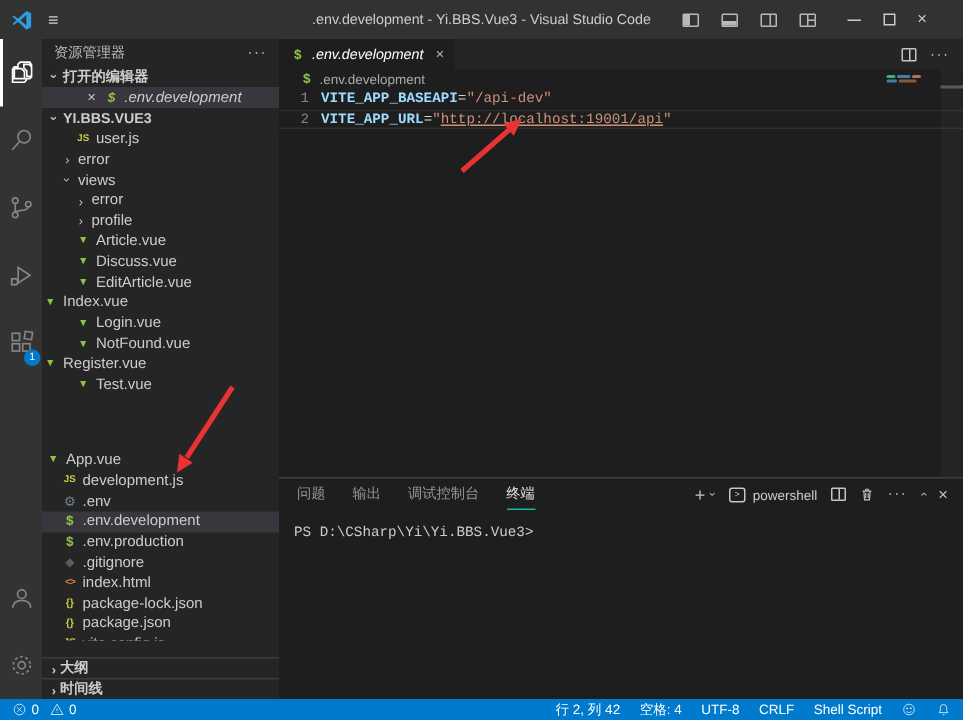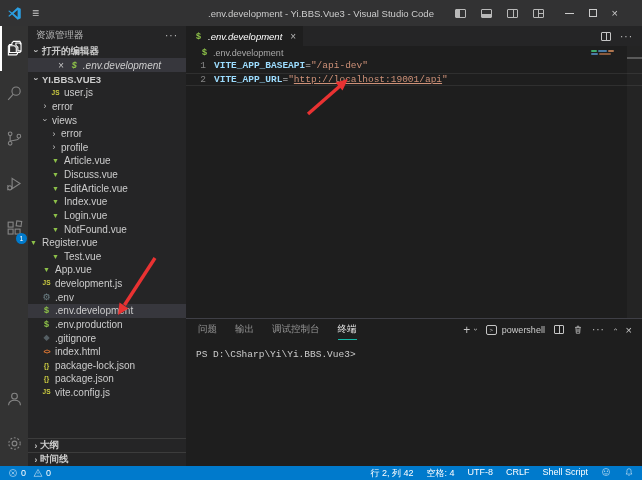--- a/index.html
+++ b/index.html
@@ -111,21 +111,21 @@
   .ps-label { font-size:9px; color:#cccccc; margin-left:-4px; }
   .pa-caret { font-size:8px; transform:rotate(-90deg); display:inline-block; }
   .pa-close { font-size:11px; }
   .terminal { flex:1; font-family:"Liberation Mono","DejaVu Sans Mono",monospace; font-size:9.5px;
               color:#cccccc; padding:9px 0 0 10px; }
 
   
   .statusbar { position:absolute; left:0; right:0; bottom:2px; height:14px; background:#007acc;
                display:flex; align-items:center; color:#ffffff; font-size:9px; padding:0 8px; }
   .sb-left { display:flex; align-items:center; gap:3px; }
-  .sb-right { margin-left:auto; display:flex; gap:13px; }
+  .sb-right { margin-left:auto; display:flex; align-items:center; gap:13px; }
   .statusbar svg { width:10px; height:10px; stroke:#ffffff; fill:none; stroke-width:1.2; }
   .bottom-strip { position:absolute; left:0; right:0; bottom:0; height:2px; background:#ffffff; }
 
   
   .arrows { position:absolute; inset:0; pointer-events:none; z-index:10; }
 </style>
 </head>
 <body>
 
 <div class="app">
@@ -245,41 +245,41 @@
             <span class="tree-label">Article.vue</span>
           </div>
           <div class="tree-row" style="padding-left: 22px;">
             <span class="ficon i-vue">▼</span>
             <span class="tree-label">Discuss.vue</span>
           </div>
           <div class="tree-row" style="padding-left: 22px;">
             <span class="ficon i-vue">▼</span>
             <span class="tree-label">EditArticle.vue</span>
           </div>
-          <div class="tree-row" style="padding-left: 22px; align-items: center;">
+          <div class="tree-row" style=" align-items: center;">
             <span class="ficon i-vue">▼</span>
             <span class="tree-label">Index.vue</span>
           </div>
           <div class="tree-row" style="padding-left: 22px;">
             <span class="ficon i-vue">▼</span>
             <span class="tree-label">Login.vue</span>
           </div>
           <div class="tree-row" style="padding-left: 22px;">
             <span class="ficon i-vue">▼</span>
             <span class="tree-label">NotFound.vue</span>
           </div>
           <div class="tree-row" style="">
             <span class="ficon i-vue">▼</span>
             <span class="tree-label">Register.vue</span>
           </div>
           <div class="tree-row" style="padding-left: 22px;">
             <span class="ficon i-vue">▼</span>
             <span class="tree-label">Test.vue</span>
           </div>
-          <div class="tree-row" style="padding-left: 13px;">
+          <div class="tree-row" style="padding-left: 2px; margin-top: 37px;">
             <span class="ficon i-vue">▼</span>
             <span class="tree-label">App.vue</span>
           </div>
           <div class="tree-row" style="padding-left: 13px;">
             <span class="ficon i-js">JS</span>
             <span class="tree-label">development.js</span>
           </div>
           <div class="tree-row" style="padding-left: 13px;">
             <span class="ficon i-gear">⚙</span>
             <span class="tree-label">.env</span>

